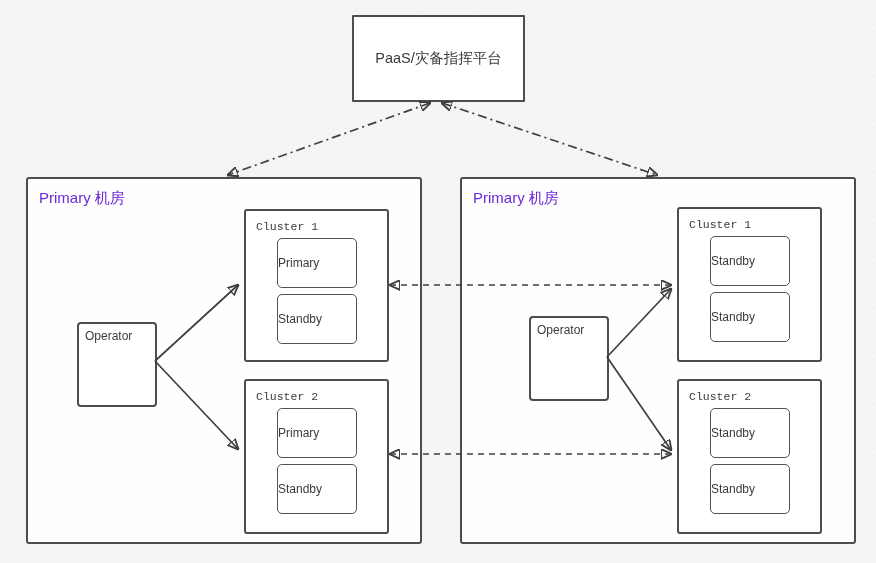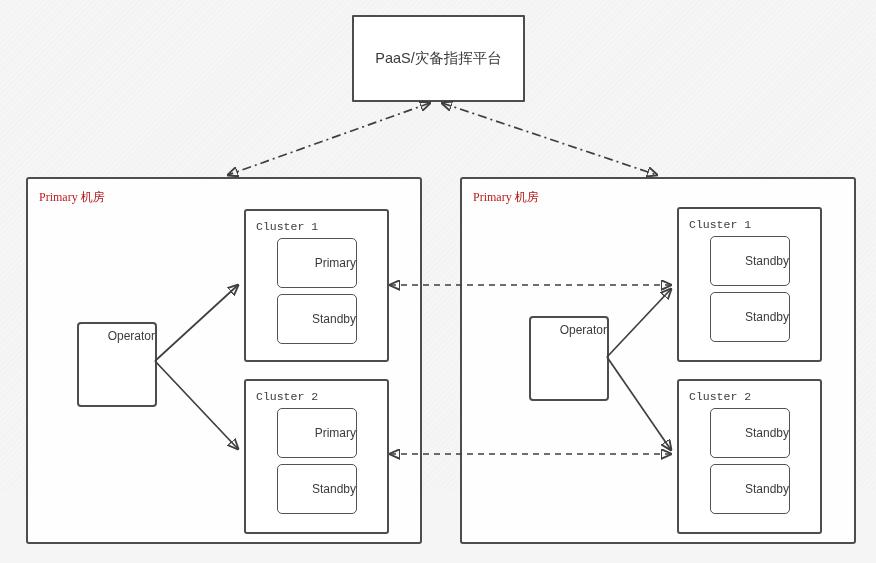--- a/index.html
+++ b/index.html
@@ -30,31 +30,30 @@
   }
   .room {
     top: 177px; width: 396px; height: 367px;
     border-radius: 3px;
     background: #fefefe;
   }
   .room-primary { left: 26px; }
   .room-standby { left: 460px; }
   .room-label {
     position: absolute; left: 11px; top: 10px;
-    font-size: 12px; color: #b91c1c; font-family: Liberation Serif, serif;
+    font-size: 15px; color: #6d28d9;
   }
   .operator {
     position: absolute;
     width: 80px; height: 85px;
     background: #ffffff;
     border: 2px solid #4d4d4d;
     border-radius: 4px;
     font-size: 12px;
     padding: 5px 0 0 6px;
-    text-align: right;
   }
   .room-primary .operator { left: 49px; top: 143px; }
   .room-standby .operator { left: 67px; top: 137px; }
   .cluster {
     position: absolute;
     width: 145px; height: 155px;
     background: #ffffff;
     border: 2px solid #4d4d4d;
     border-radius: 3px;
   }
@@ -66,21 +65,21 @@
     position: absolute; left: 10px; top: 9px;
     font-size: 11.5px;
     font-family: Liberation Mono, monospace;
   }
   .cnode {
     position: absolute;
     left: 31px; width: 80px; height: 50px;
     background: #ffffff;
     border: 1.5px solid #525252;
     border-radius: 5px;
-    display: flex; align-items: center; justify-content: flex-end;
+    display: flex; align-items: center; justify-content: flex-start;
     font-size: 12px;
   }
   .cnode-1 { top: 27px; }
   .cnode-2 { top: 83px; }
   svg.arrows {
     position: absolute; left: 0; top: 0;
     width: 876px; height: 563px;
     pointer-events: none;
   }
   svg.arrows path { fill: none; stroke: #3f3f3f; stroke-width: 1.7; }

